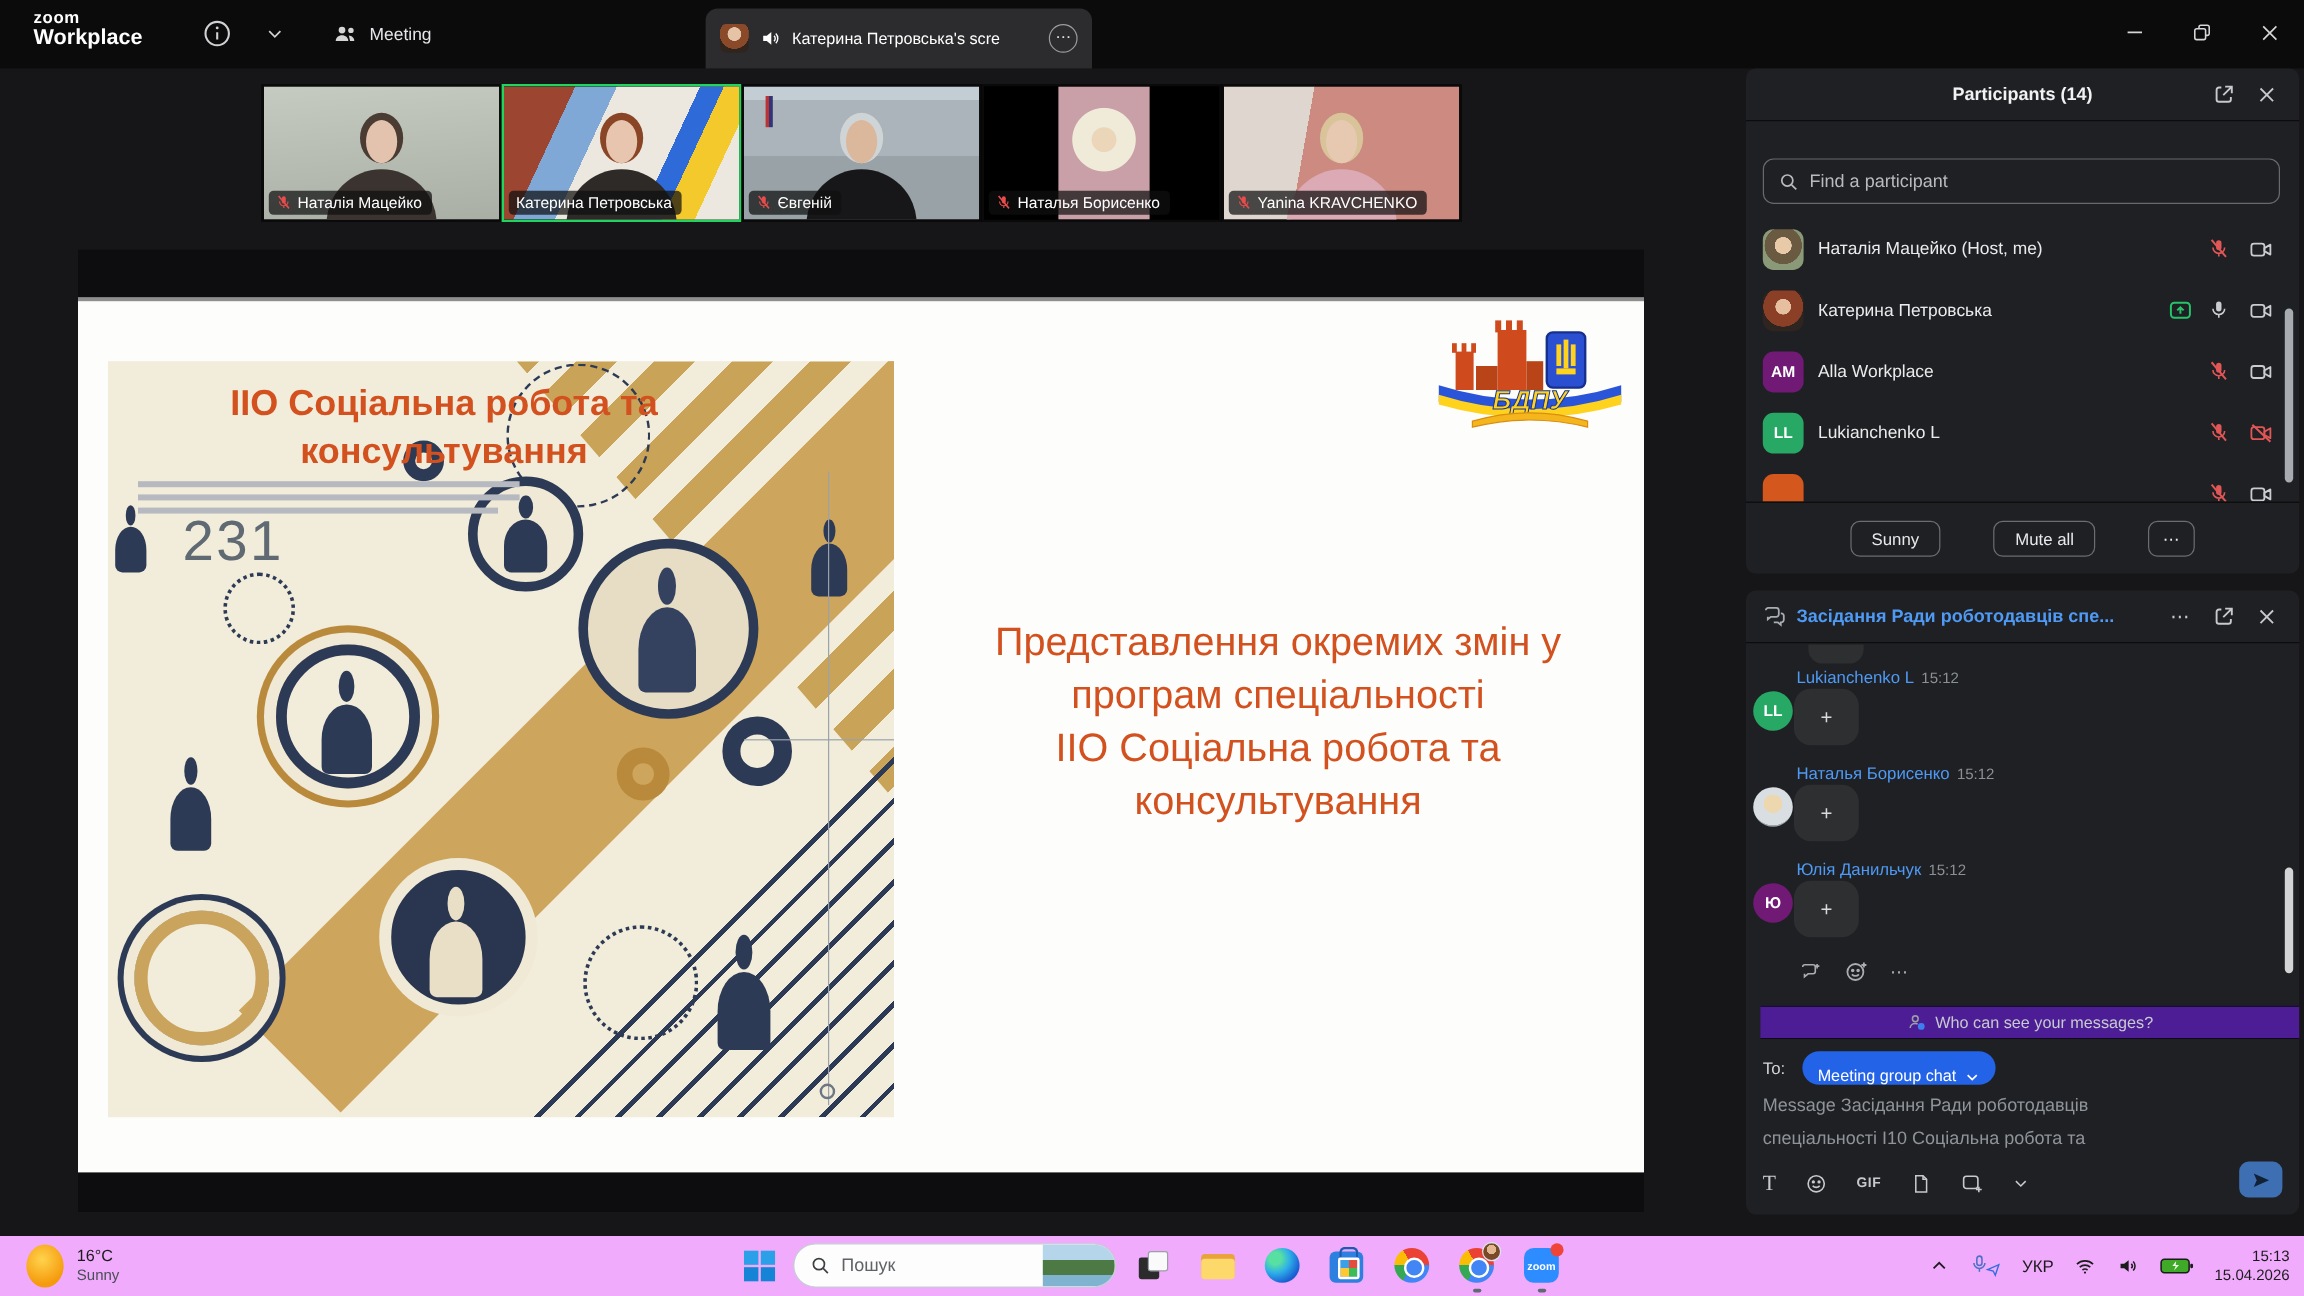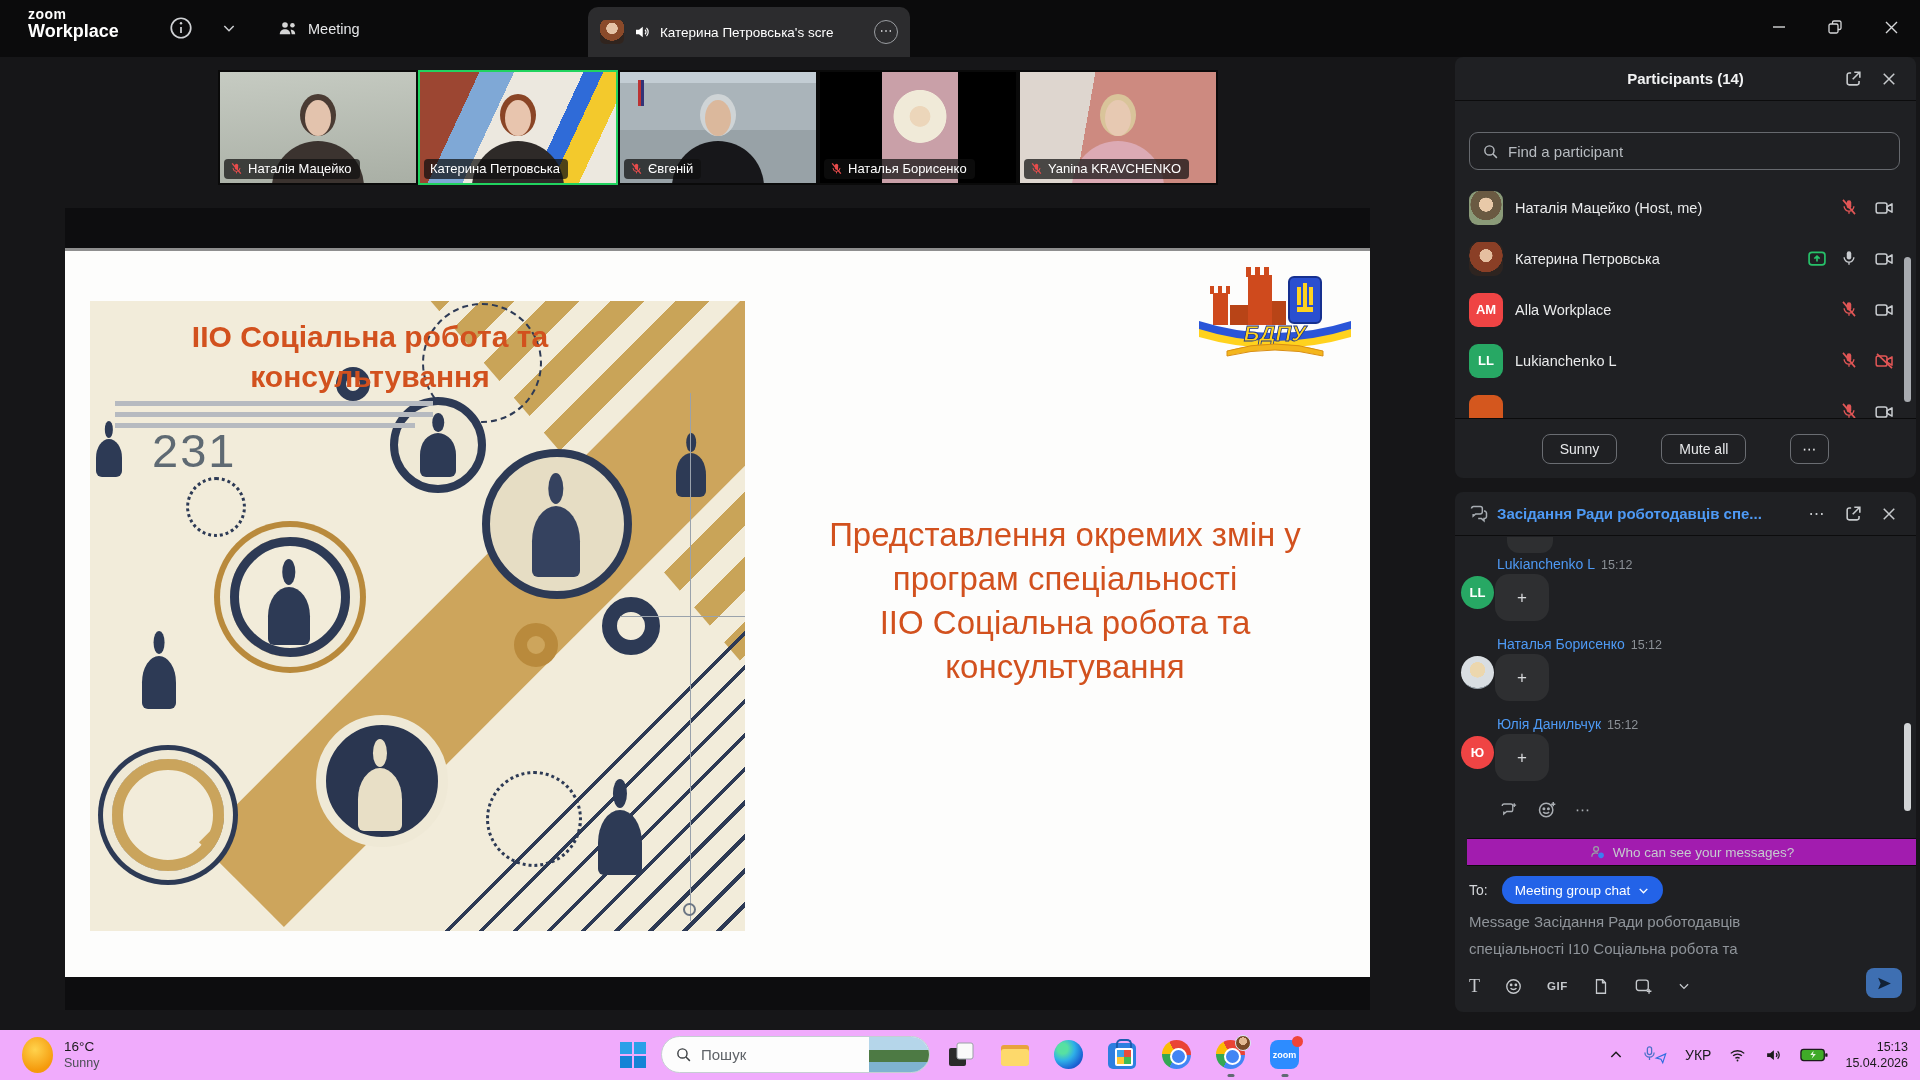--- a/index.html
+++ b/index.html
@@ -78,21 +78,21 @@
   .p-title { position:absolute; left:0; right:0; text-align:center; font-weight:bold; font-size:15px; color:#f1f2f3; }
   .hd-ico { width:26px; height:26px; display:flex; align-items:center; justify-content:center; color:#c7cacd; margin-left:10px; }
   .hd-right { margin-left:auto; display:flex; align-items:center; z-index:1; }
   .search-box { position:absolute; left:14px; right:16px; top:75px; height:38px; border:1px solid #66696e; border-radius:9px; display:flex; align-items:center; gap:9px; padding:0 12px; color:#b7bbc0; font-size:15px; }
   .p-list { position:absolute; left:0; top:125px; width:455px; height:236px; overflow:hidden; }
   .p-row { height:51px; display:flex; align-items:center; padding:0 16px 0 14px; gap:12px; }
   .avatar { width:34px; height:34px; border-radius:9px; flex:0 0 auto; display:flex; align-items:center; justify-content:center; font-weight:bold; font-size:13px; color:#fff; }
   .av-photo1 { background:radial-gradient(circle at 50% 40%, #e8c9a8 0 26%, #6a5a42 27% 58%, #8a9a78 59%); }
   .av-photo2 { background:radial-gradient(circle at 50% 40%, #e5bfa0 0 24%, #8a3f26 25% 62%, #2e2420 63%); }
   .av-photo3 { background:radial-gradient(circle at 50% 42%, #ecd7ae 0 30%, #d9dee2 31% 70%, #9aa4ab 71%); border-radius:50%; }
-  .av-blue { background:#ef4444; } .av-green { background:#27a864; } .av-orange { background:#d4571e; }
+  .av-blue { background:#701a75; } .av-green { background:#27a864; } .av-orange { background:#d4571e; }
   .p-name { font-size:14.5px; color:#eaebec; white-space:nowrap; overflow:hidden; }
   .p-icons { margin-left:auto; display:flex; align-items:center; gap:14px; }
   .p-icons .ic { width:20px; height:20px; color:#c9ccd0; }
   .p-icons .ic-share { color:#27c26a; display:none; }
   .p-icons .ic-mic-off, .p-icons .ic-cam-off { color:#e15656; display:none; }
   .p-row.mic-off .ic-mic-off { display:block; }
   .p-row.cam-off .ic-cam-off { display:block; }
   .p-row.sharing .ic-share { display:block; }
   .p-scroll { position:absolute; right:5px; top:200px; width:7px; height:145px; border-radius:4px; background:#a8abb0; }
   .p-footer { position:absolute; left:0; right:0; top:361px; height:60px; border-top:1px solid #0b0b0c; display:flex; align-items:center; justify-content:center; gap:44px; }
@@ -103,23 +103,23 @@
   .chat-title { display:flex; align-items:center; gap:8px; max-width:330px; color:#4e9af5; font-weight:bold; font-size:15px; white-space:nowrap; overflow:hidden; }
   .bubble-cut { position:absolute; left:52px; top:45px; width:46px; height:16px; border-radius:0 0 12px 12px; background:#2e2f31; }
   .msgs { position:absolute; left:0; top:42px; width:455px; height:300px; overflow:hidden; }
   .msg { position:relative; height:80px; }
   .msg .author { position:absolute; left:42px; top:22px; font-size:14px; color:#4e9af5; white-space:nowrap; }
   .msg .author .t { color:#8b9096; font-size:12.5px; font-weight:normal; margin-left:6px; }
   .msg .m-av { position:absolute; left:6px; top:42px; width:33px; height:33px; border-radius:50%; display:flex; align-items:center; justify-content:center; font-weight:bold; font-size:13px; color:#fff; }
   .msg .bubble { position:absolute; left:40px; top:40px; min-width:54px; height:47px; border-radius:14px; background:#2e2f31; color:#d8dadc; font-size:17px; display:flex; align-items:center; justify-content:center; }
   .msg-actions { position:absolute; left:44px; top:308px; display:flex; gap:18px; color:#a9adb2; align-items:center; }
   .chat-scroll { position:absolute; right:5px; top:231px; width:7px; height:88px; border-radius:4px; background:#d2d4d6; }
-  .who-bar { position:absolute; left:12px; right:0; top:346px; height:28px; background:#a21caf; border-top:1px solid #0c0c0d; border-bottom:1px solid #0c0c0d; display:flex; align-items:center; justify-content:center; gap:7px; color:#c6cacf; font-size:13.5px; }
+  .who-bar { position:absolute; left:12px; right:0; top:346px; height:28px; background:#4c1d95; border-top:1px solid #0c0c0d; border-bottom:1px solid #0c0c0d; display:flex; align-items:center; justify-content:center; gap:7px; color:#c6cacf; font-size:13.5px; }
   .to-row { position:absolute; left:14px; top:384px; display:flex; align-items:center; gap:14px; font-size:14px; color:#d3d6d9; }
-  .to-pill { background:#2363e8; border-radius:15px; height:28px; display:flex; align-items:center; gap:7px; padding:0 13px; color:#fff; font-size:13.5px; }
+  .to-pill { background:#2363e8; border-radius:15px; height:28px; display:flex; align-items:flex-end; gap:7px; padding:0 13px; color:#fff; font-size:13.5px; }
   .composer-ph { position:absolute; left:14px; top:416px; width:420px; font-size:15px; line-height:27px; color:#8f949a; }
   .compose-bar { position:absolute; left:14px; right:14px; top:478px; height:32px; display:flex; align-items:center; gap:24px; color:#c6c9cd; }
   .gif-lbl { font-size:11.5px; font-weight:bold; letter-spacing:.5px; }
   .t-lbl { font-family:"Liberation Serif", serif; font-size:18px; }
   .send-btn { position:absolute; right:0; top:-2px; width:36px; height:30px; border-radius:8px; background:#3e6fb2; display:flex; align-items:center; justify-content:center; color:#122236; }
 
   
   .taskbar { position:absolute; left:0; top:1030px; width:1920px; height:50px; background:#f0abfc; color:#1b1b1b; }
   .weather { position:absolute; left:22px; top:7px; display:flex; align-items:center; gap:11px; }
   .sun { width:31px; height:36px; border-radius:50%; background:radial-gradient(circle at 42% 35%, #ffd34d, #f59a0c 70%); }

